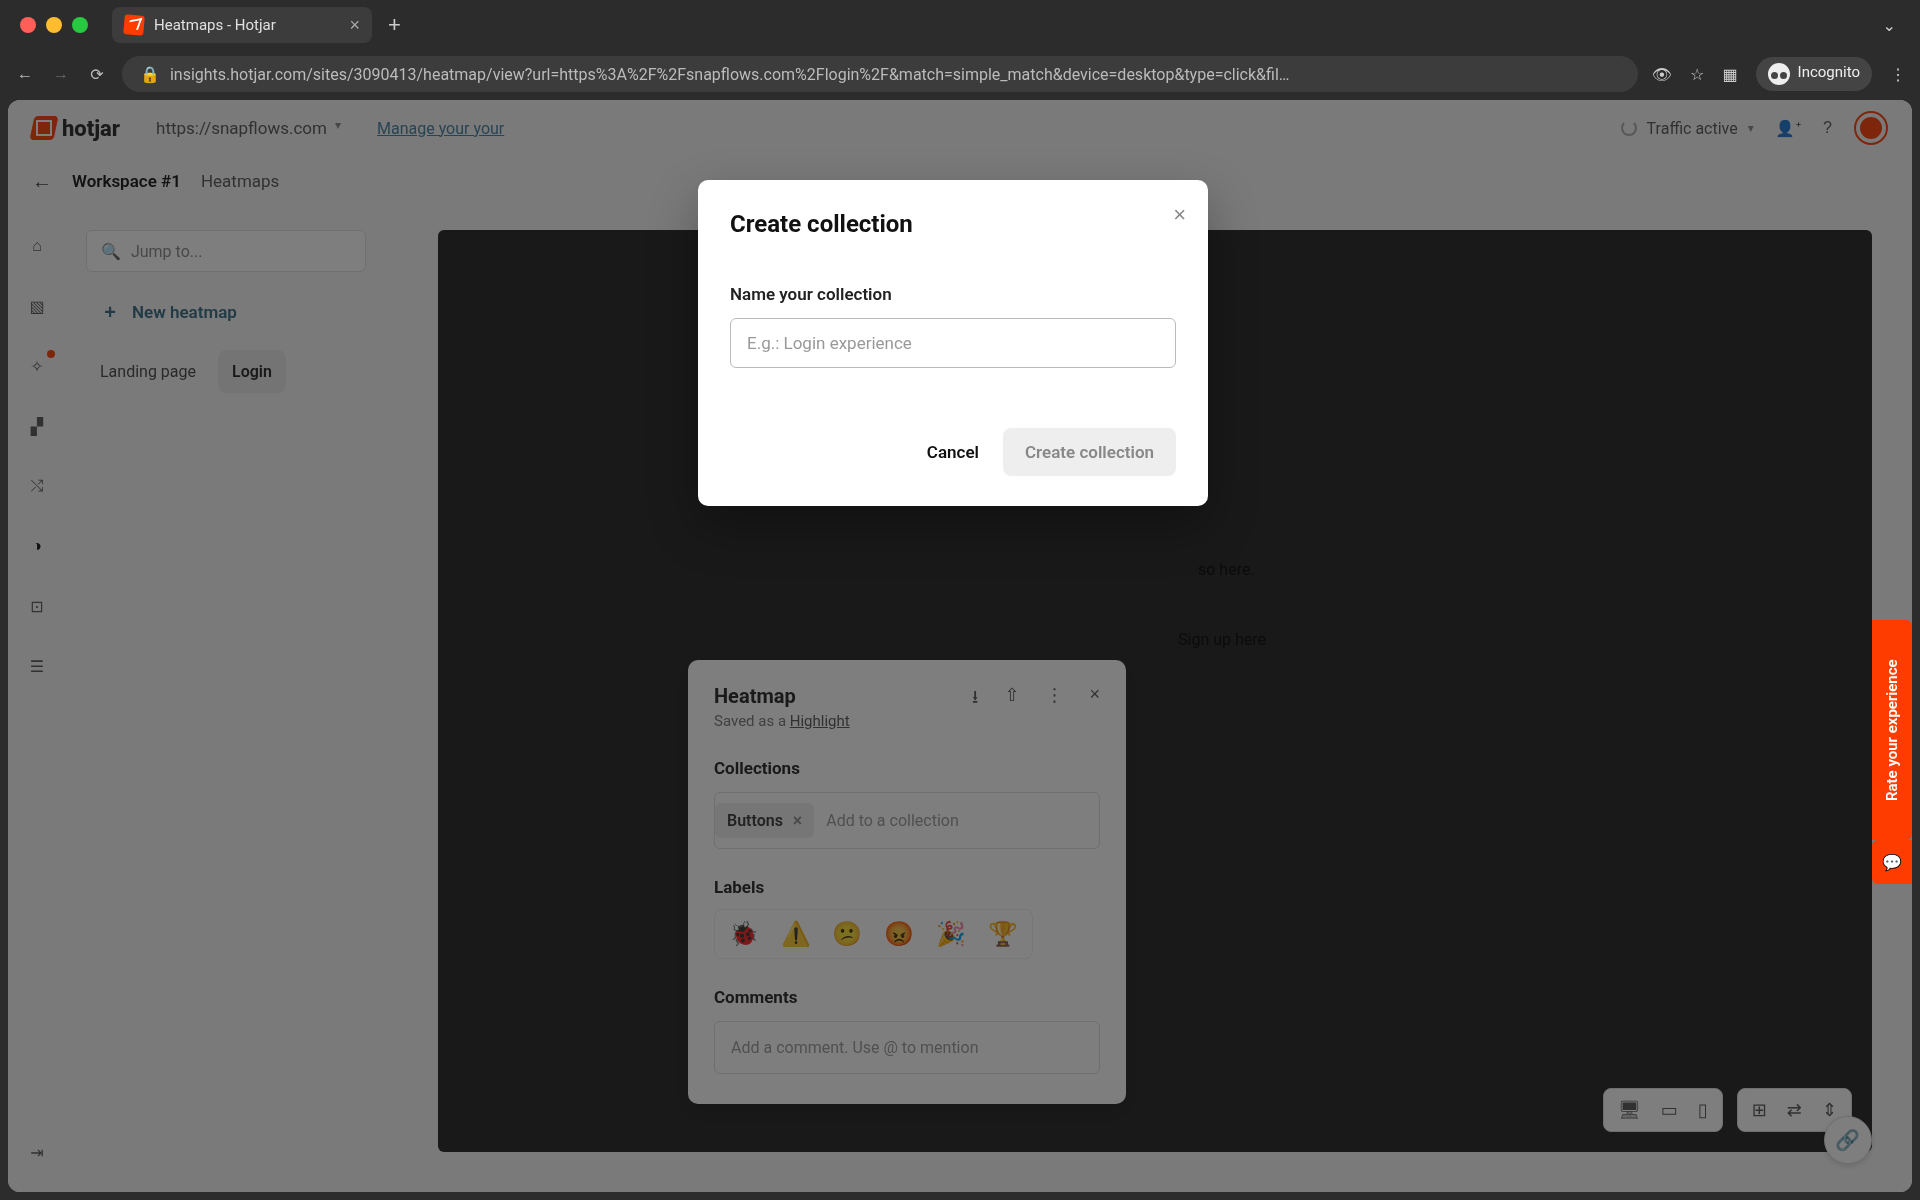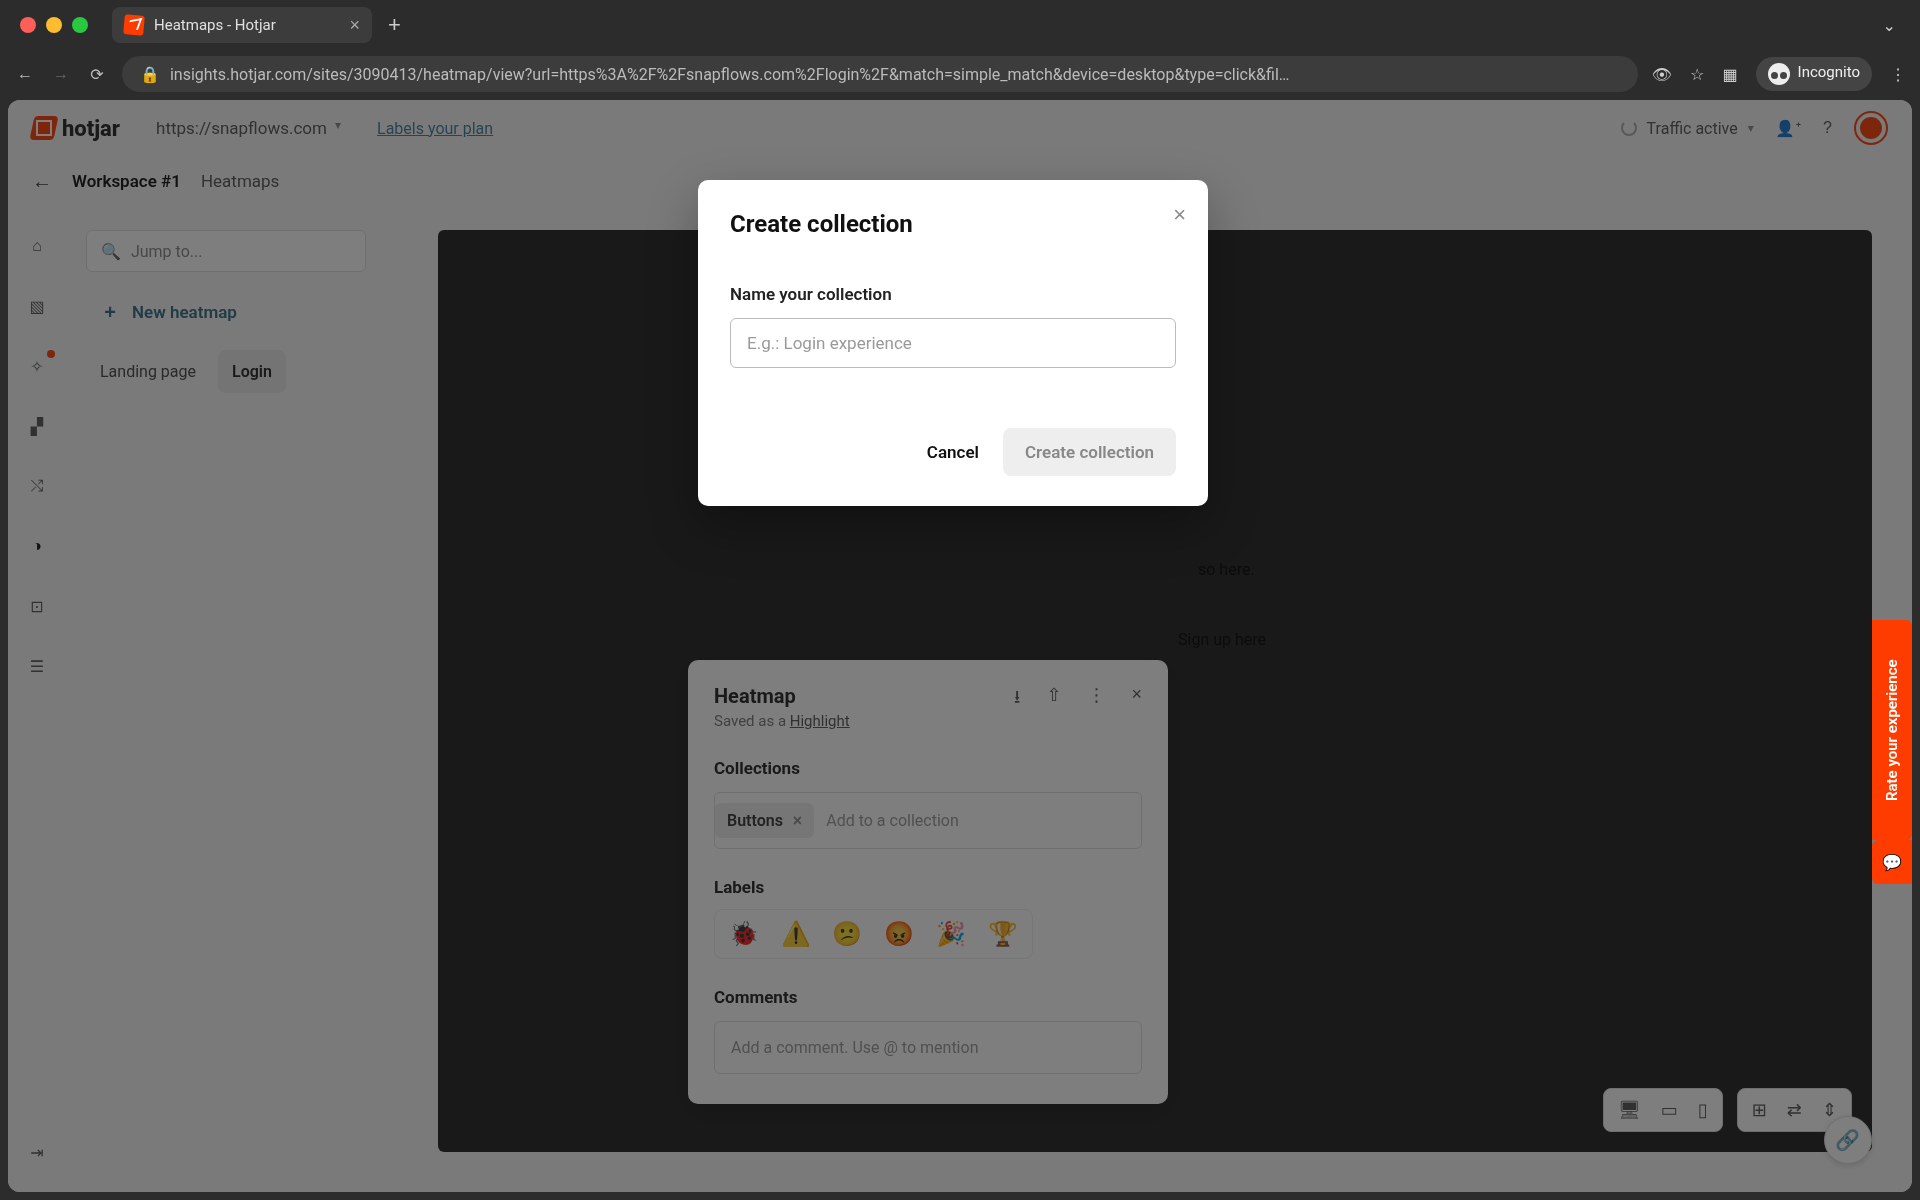--- a/index.html
+++ b/index.html
@@ -66,21 +66,21 @@
 .new-heatmap { margin-top:20px; display:flex; align-items:center; gap:12px; color:#326b84; font-weight:600; font-size:17px; padding:10px 14px;}
 .plus-ic { width:20px; height:20px; display:flex; align-items:center; justify-content:center; color:#326b84; font-size:20px;}
 .hm-list { margin-top:18px; display:flex; flex-direction:row; gap:8px;}
 .hm-item { padding:12px 14px; border-radius:8px; font-size:16px; color:#444;}
 .hm-item.sel { background:#e8e8e8; font-weight:600; color:#222;}
 
 
 .main-canvas { position:absolute; left:430px; right:40px; top:130px; bottom:40px; background:#202020; border-radius:6px;}
 
 
-.hl-panel { position:absolute; left:680px; top:560px; width:480px; background:#fff; border-radius:10px; box-shadow:0 8px 24px rgba(0,0,0,0.2); padding:24px 26px 30px;}
+.hl-panel { position:absolute; left:680px; top:560px; width:438px; background:#fff; border-radius:10px; box-shadow:0 8px 24px rgba(0,0,0,0.2); padding:24px 26px 30px;}
 .hl-head { display:flex; align-items:flex-start;}
 .hl-title { font-size:20px; font-weight:700; color:#222;}
 .hl-sub { font-size:15px; color:#777; margin-top:4px;}
 .hl-sub a { color:#555; text-decoration:underline;}
 .hl-icons { margin-left:auto; display:flex; gap:26px; color:#555; font-size:18px;}
 .hl-sec-title { font-weight:700; font-size:17px; color:#222; margin-top:28px;}
 .coll-box { border:1px solid #ddd; border-radius:6px; padding:10px 0; margin-top:14px; display:flex; align-items:center; gap:12px;}
 .chip { background:#eee; border-radius:6px; padding:8px 12px; display:flex; align-items:center; gap:10px; font-size:16px; color:#333; font-weight:600;}
 .chip-x { color:#888; font-size:16px;}
 .coll-ph { color:#999; font-size:16px;}
@@ -160,21 +160,21 @@
 
   <div class="app-top">
     <div class="logo">
       <div class="logo-mark"></div>
       <span>hotjar</span>
     </div>
     <div class="site-select">
       <span>https://snapflows.com</span>
       <span class="chev ic">▾</span>
     </div>
-    <a class="manage-plan">Labels your plan</a>
+    <a class="manage-plan">Manage your your</a>
     <div class="top-right">
       <div class="traffic-pill">
         <div class="traffic-dot"></div>
         <span>Traffic active</span>
         <span class="chev ic">▾</span>
       </div>
       <span class="ic">👤⁺</span>
       <span class="ic">?</span>
       <div class="avatar-ring">
         <div class="av"></div>

